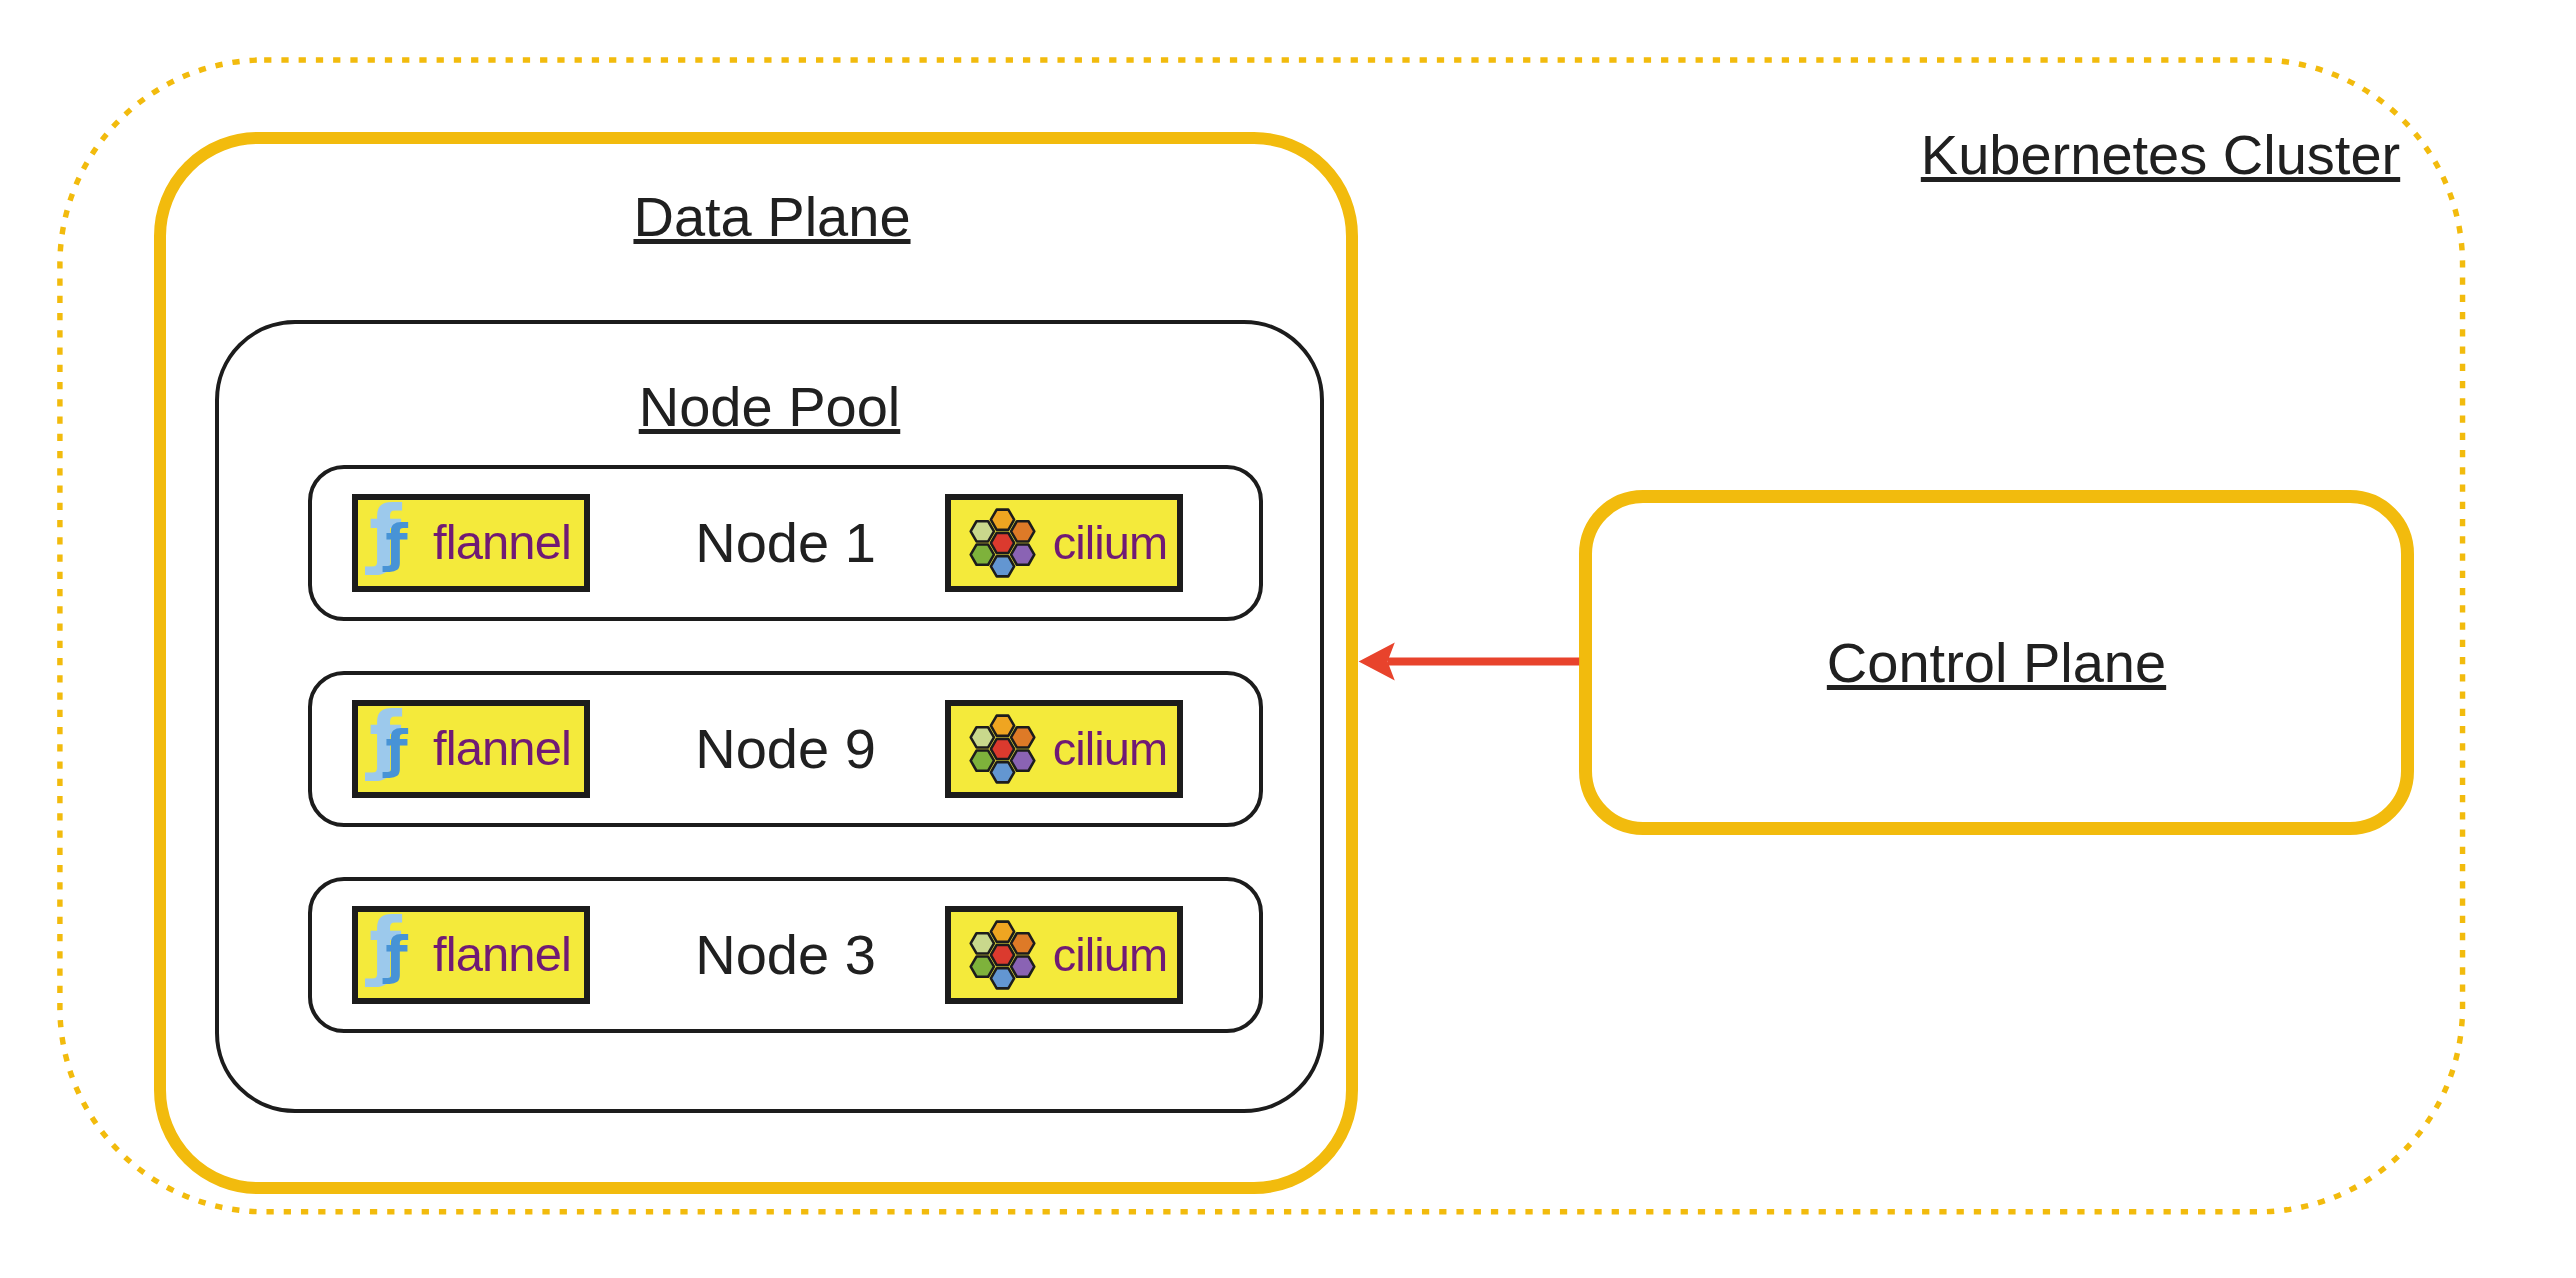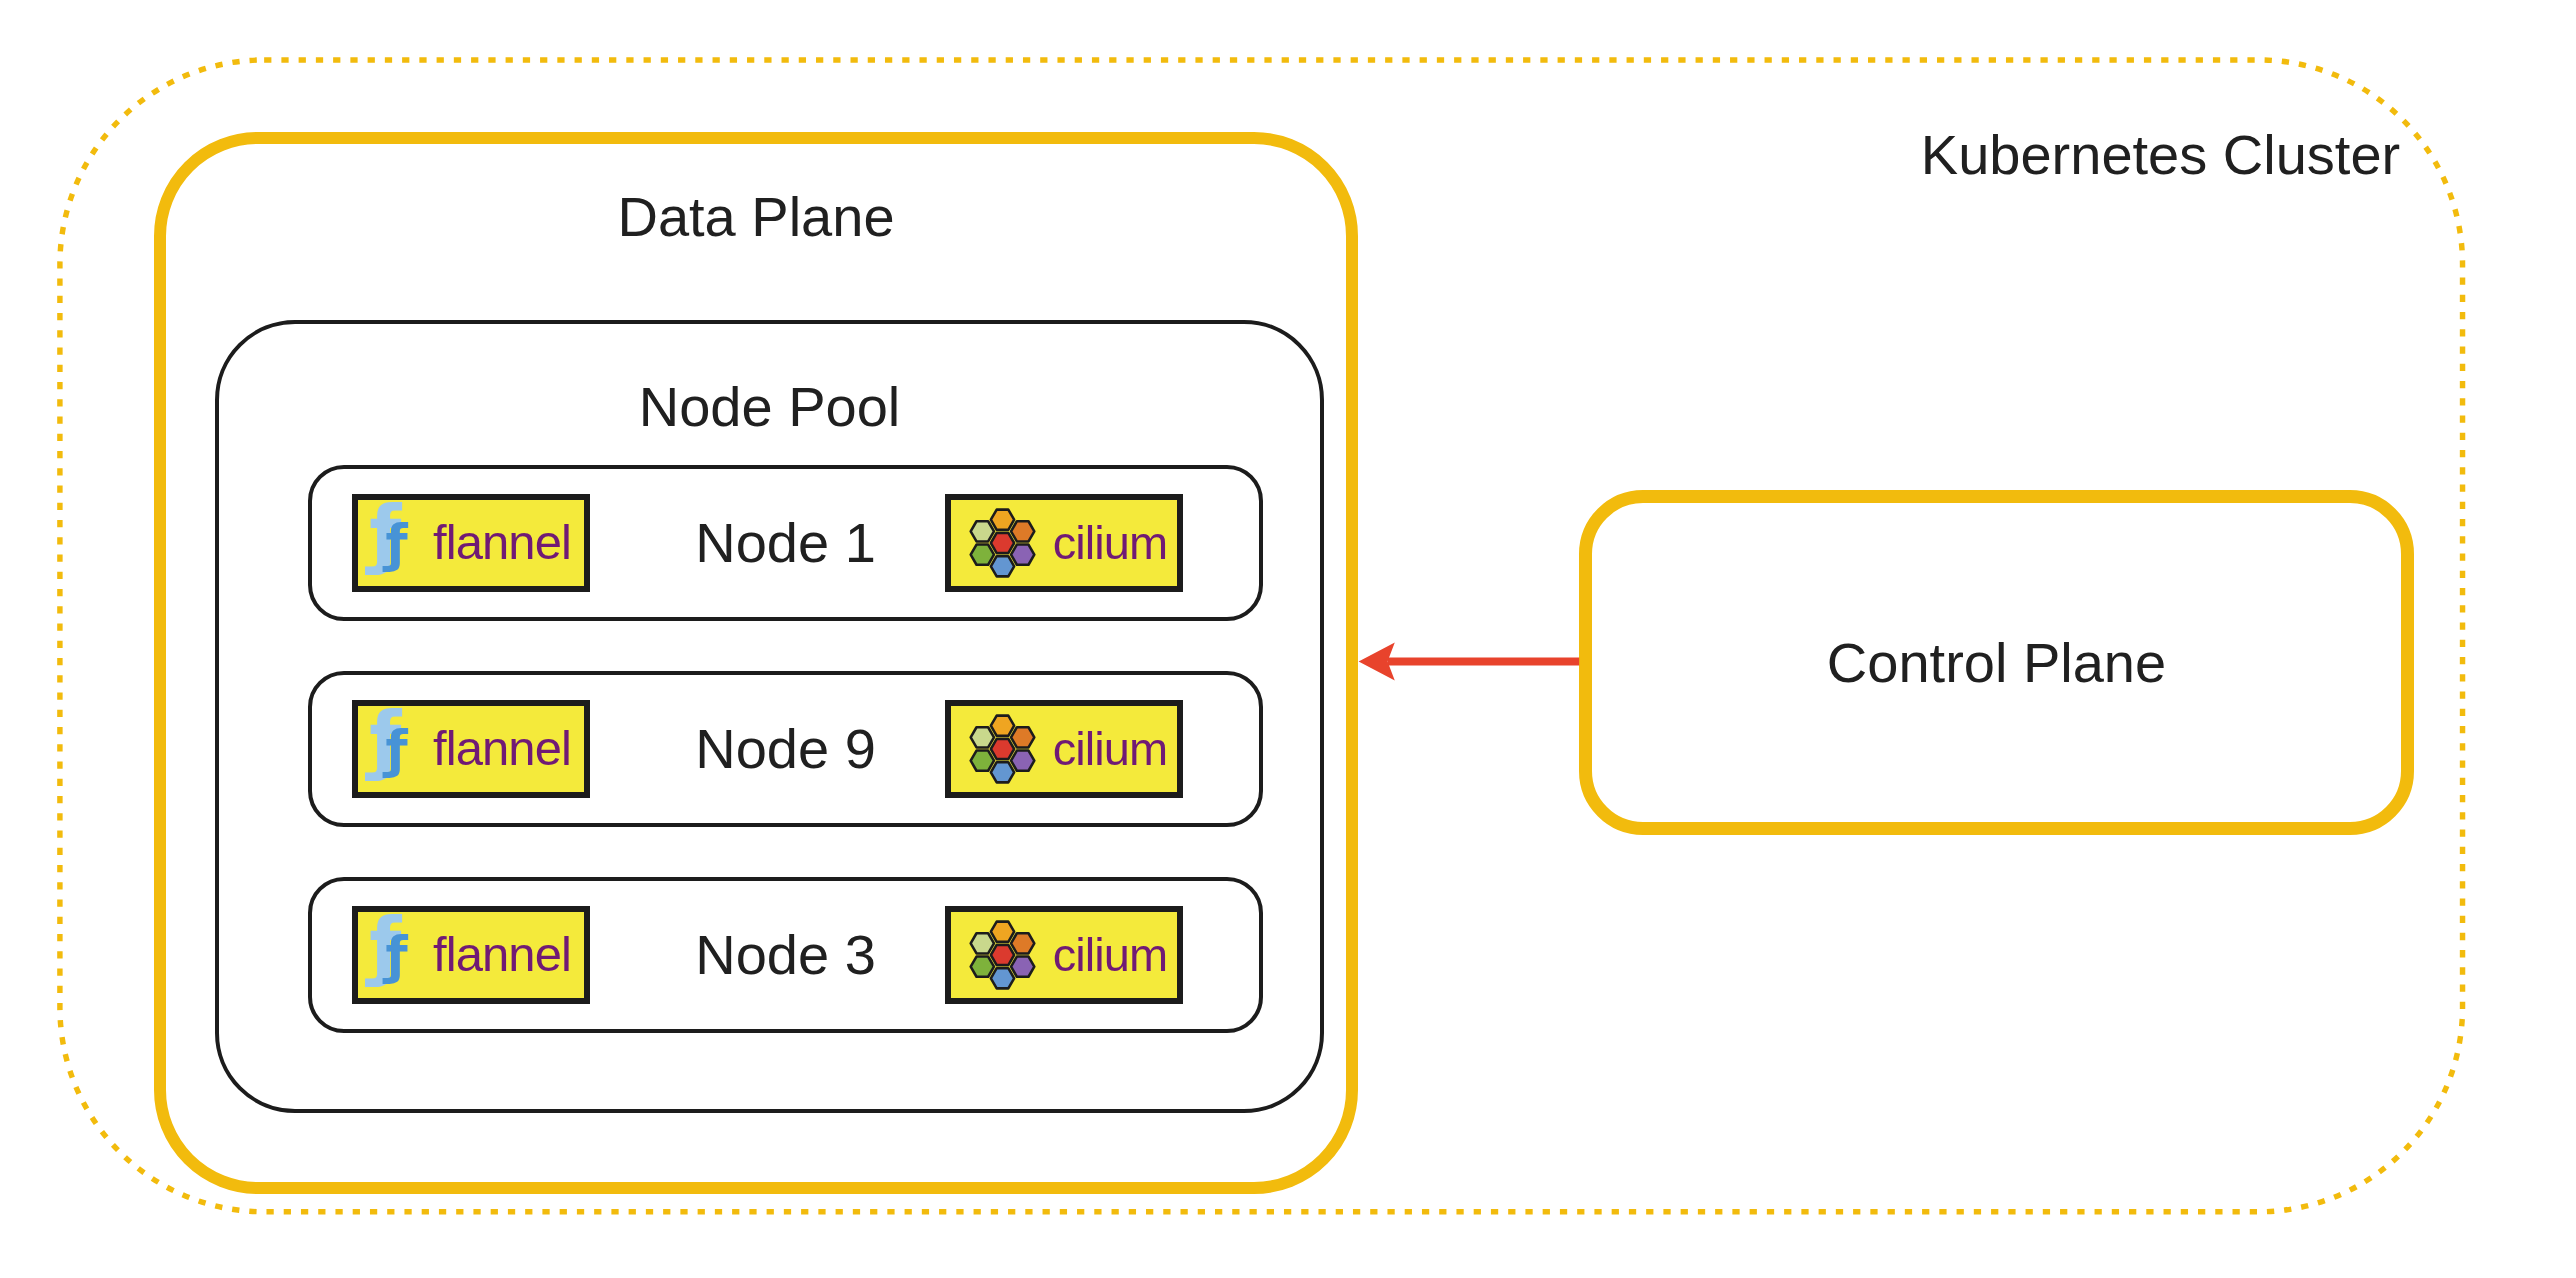--- a/index.html
+++ b/index.html
@@ -11,30 +11,30 @@
     --flannel-light: #9CC9EC;
     --flannel-blue: #4793D6;
     --bg: #FFFFFF;
   }
   * { margin:0; padding:0; box-sizing:border-box; }
   html,body { width:2576px; height:1279px; background:var(--bg); overflow:hidden;
               font-family:"Liberation Sans","DejaVu Sans",sans-serif; color:var(--text); }
   .canvas { position:absolute; left:0; top:0; width:2576px; height:1279px; }
 
   .abs { position:absolute; }
-  .label { line-height:1; font-size:56px; text-align:center; white-space:nowrap; color:var(--text); }
+  .label { line-height:1; font-size:56px; text-align:center; white-space:nowrap; color:var(--text);text-decoration:underline; }
 
   
   .cluster-svg { position:absolute; left:0; top:0; width:2576px; height:1279px; }
 
   .cluster-label { left:1870px; top:127px; width:581px; }
 
   .data-plane { left:154px; top:132px; width:1204px; height:1062px;
                 border:12.7px solid var(--border-yellow); border-radius:104px; background:var(--bg); }
-  .data-plane-label { left:0; top:45px; width:100%; }
+  .data-plane-label { left:16px; top:45px; width:100%; }
 
   .node-pool { left:49px; top:176px; width:1109px; height:793px;
                border:4.5px solid var(--line-black); border-radius:80px; background:var(--bg); }
   .node-pool-label { left:0; top:47px; width:100%;margin-top:8px; }
 
   .node-row { left:89px; width:955px; height:156px;
               border:4.5px solid var(--line-black); border-radius:36px; background:var(--bg); }
   .node-row.r1 { top:141px; }
   .node-row.r2 { top:347px; }
   .node-row.r3 { top:553px; }

